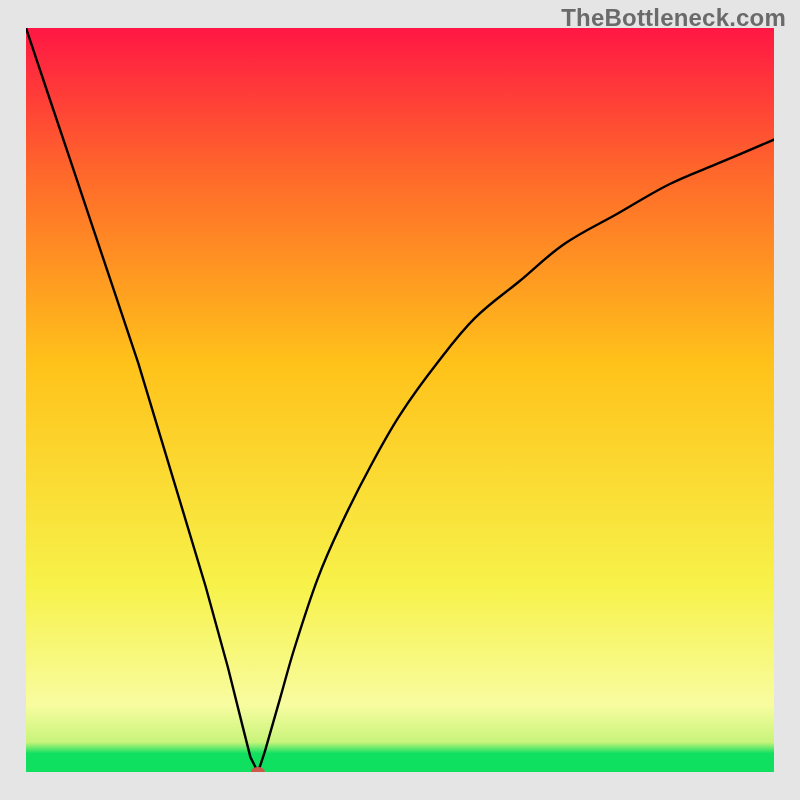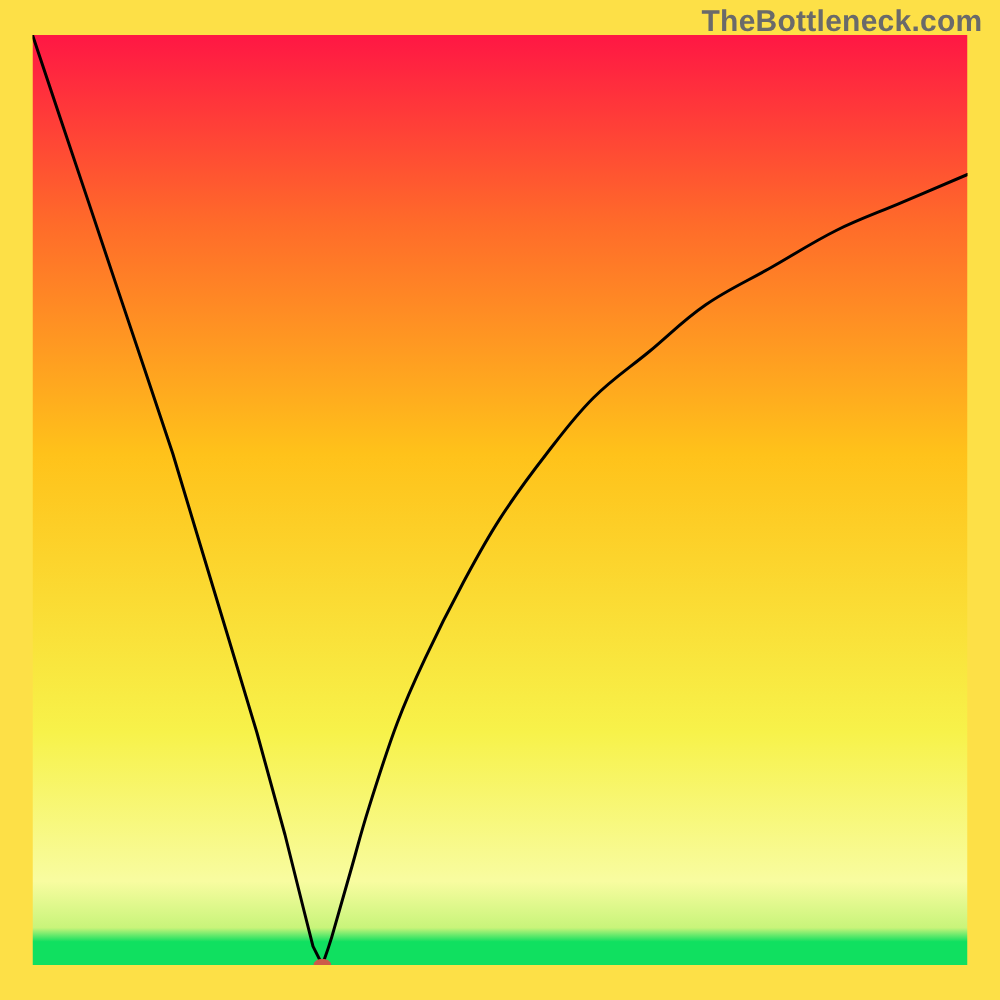--- a/index.html
+++ b/index.html
@@ -8,21 +8,21 @@
     width: 800px;
     height: 800px;
     background: #000;
     font-family: Arial, Helvetica, sans-serif;
     overflow: hidden;
   }
   .frame {
     position: relative;
     width: 800px;
     height: 800px;
-    background: #fde047;
+    background: #e5e5e5;
   }
   .watermark {
     position: absolute;
     top: 4px;
     right: 14px;
     color: #6a6a6a;
     font-size: 24px;
     font-weight: 600;
     letter-spacing: 0.2px;
     user-select: none;

